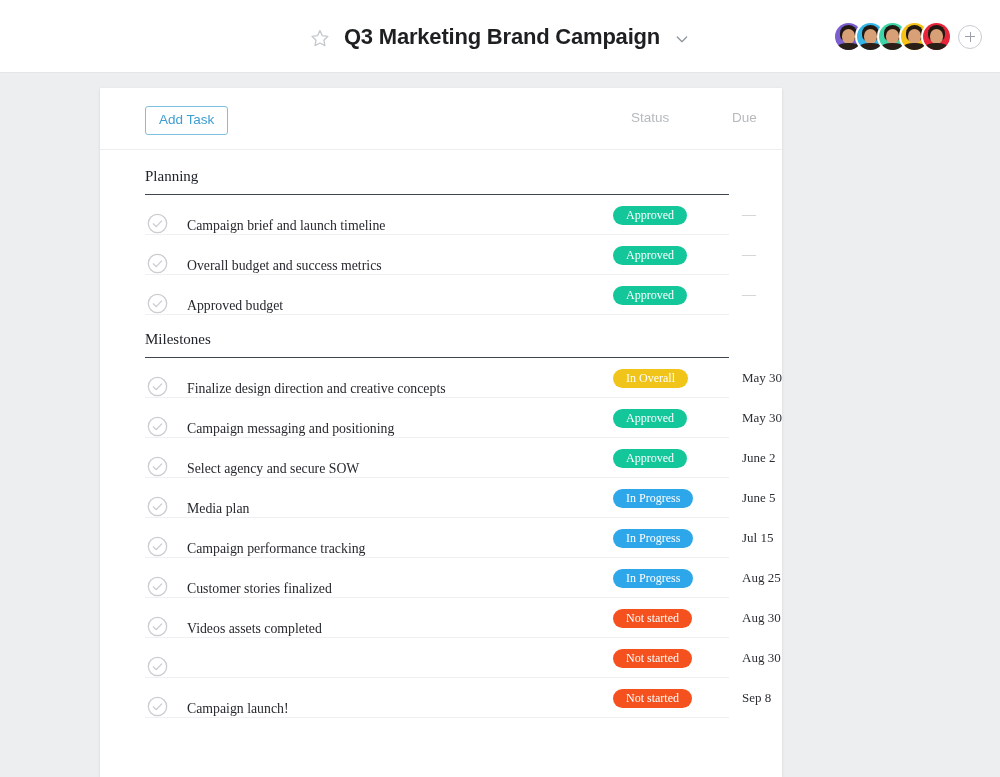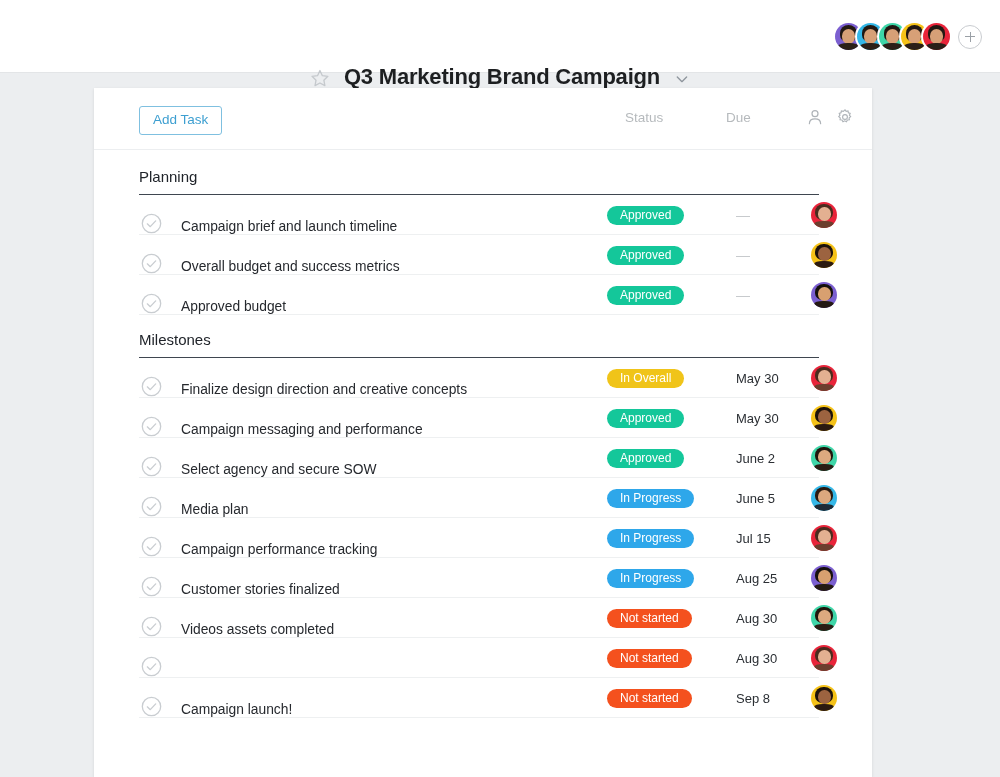--- a/index.html
+++ b/index.html
@@ -25,21 +25,20 @@
   }
   .topbar-center {
     position: absolute;
     left: 50%;
     top: 0;
     height: 73px;
     transform: translateX(-50%);
     display: flex;
     align-items: center;
     gap: 14px;
-    margin-top: 40px;
   }
   .star-icon {
     width: 20px;
     height: 20px;
     display: block;
     margin-top: 2px;
   }
   .project-title {
     font-size: 22px;
     font-weight: bold;
@@ -94,23 +93,23 @@
   .add-person-btn::before {
     left: 50%; top: 6px; width: 1px; height: 10px; margin-left: -0.5px;
   }
   .add-person-btn::after {
     top: 50%; left: 6px; height: 1px; width: 10px; margin-top: -0.5px;
   }
 
   
   .card {
     position: absolute;
-    left: 94px;
+    left: 100px;
     top: 88px;
-    width: 778px;
+    width: 682px;
     height: 689px;
     background: #ffffff;
     box-shadow: 0 1px 3px rgba(0,0,0,0.10);
     box-sizing: border-box;
     overflow: hidden;
   }
 
   
   .toolbar {
     position: relative;
@@ -143,21 +142,21 @@
   .toolbar-icon {
     position: absolute;
     top: 20px;
     width: 18px;
     height: 18px;
   }
   .toolbar-icon.person { left: 712px; }
   .toolbar-icon.gear   { left: 742px; }
 
   
-  .list-area { padding: 0 8px 0 0; }
+  .list-area { padding: 0 8px 0 0; font-family: Liberation Serif, serif; }
   .section { padding: 0 45px 0 45px; }
   .section-title {
     font-size: 15px;
     color: #20242a;
     padding: 16px 0 9px 0;
     border-bottom: 1px solid #3f4650;
   }
   .section:first-child .section-title { padding-top: 18px; }
 
   
@@ -413,21 +412,21 @@
                 <div class="body" style="background: rgb(107, 63, 46);"></div>
               </div>
             </div>
           </div>
         </div>
         <div class="task-row">
           <span class="check-icon"><svg viewBox="0 0 24 24" fill="none" stroke="#c9cdd1" stroke-width="1.5" stroke-linecap="round" stroke-linejoin="round">
               <circle cx="12" cy="12" r="10.5"></circle>
               <polyline points="7.2,12.4 10.6,15.6 16.8,9"></polyline>
             </svg></span>
-          <span class="task-name">Campaign messaging and performance</span>
+          <span class="task-name">Campaign messaging and positioning</span>
           <div class="status-cell"><span class="badge" style="background: rgb(20, 199, 154);">Approved</span></div>
           <div class="due-cell">May 30</div>
           <div class="assignee-cell">
             <div class="row-avatar" style="background: rgb(245, 194, 24); width: 26px; height: 26px;">
               <div class="face">
                 <div class="hair" style="background: rgb(29, 18, 11);"></div>
                 <div class="skin" style="background: rgb(156, 99, 64);"></div>
                 <div class="body" style="background: rgb(43, 26, 17);"></div>
               </div>
             </div>

